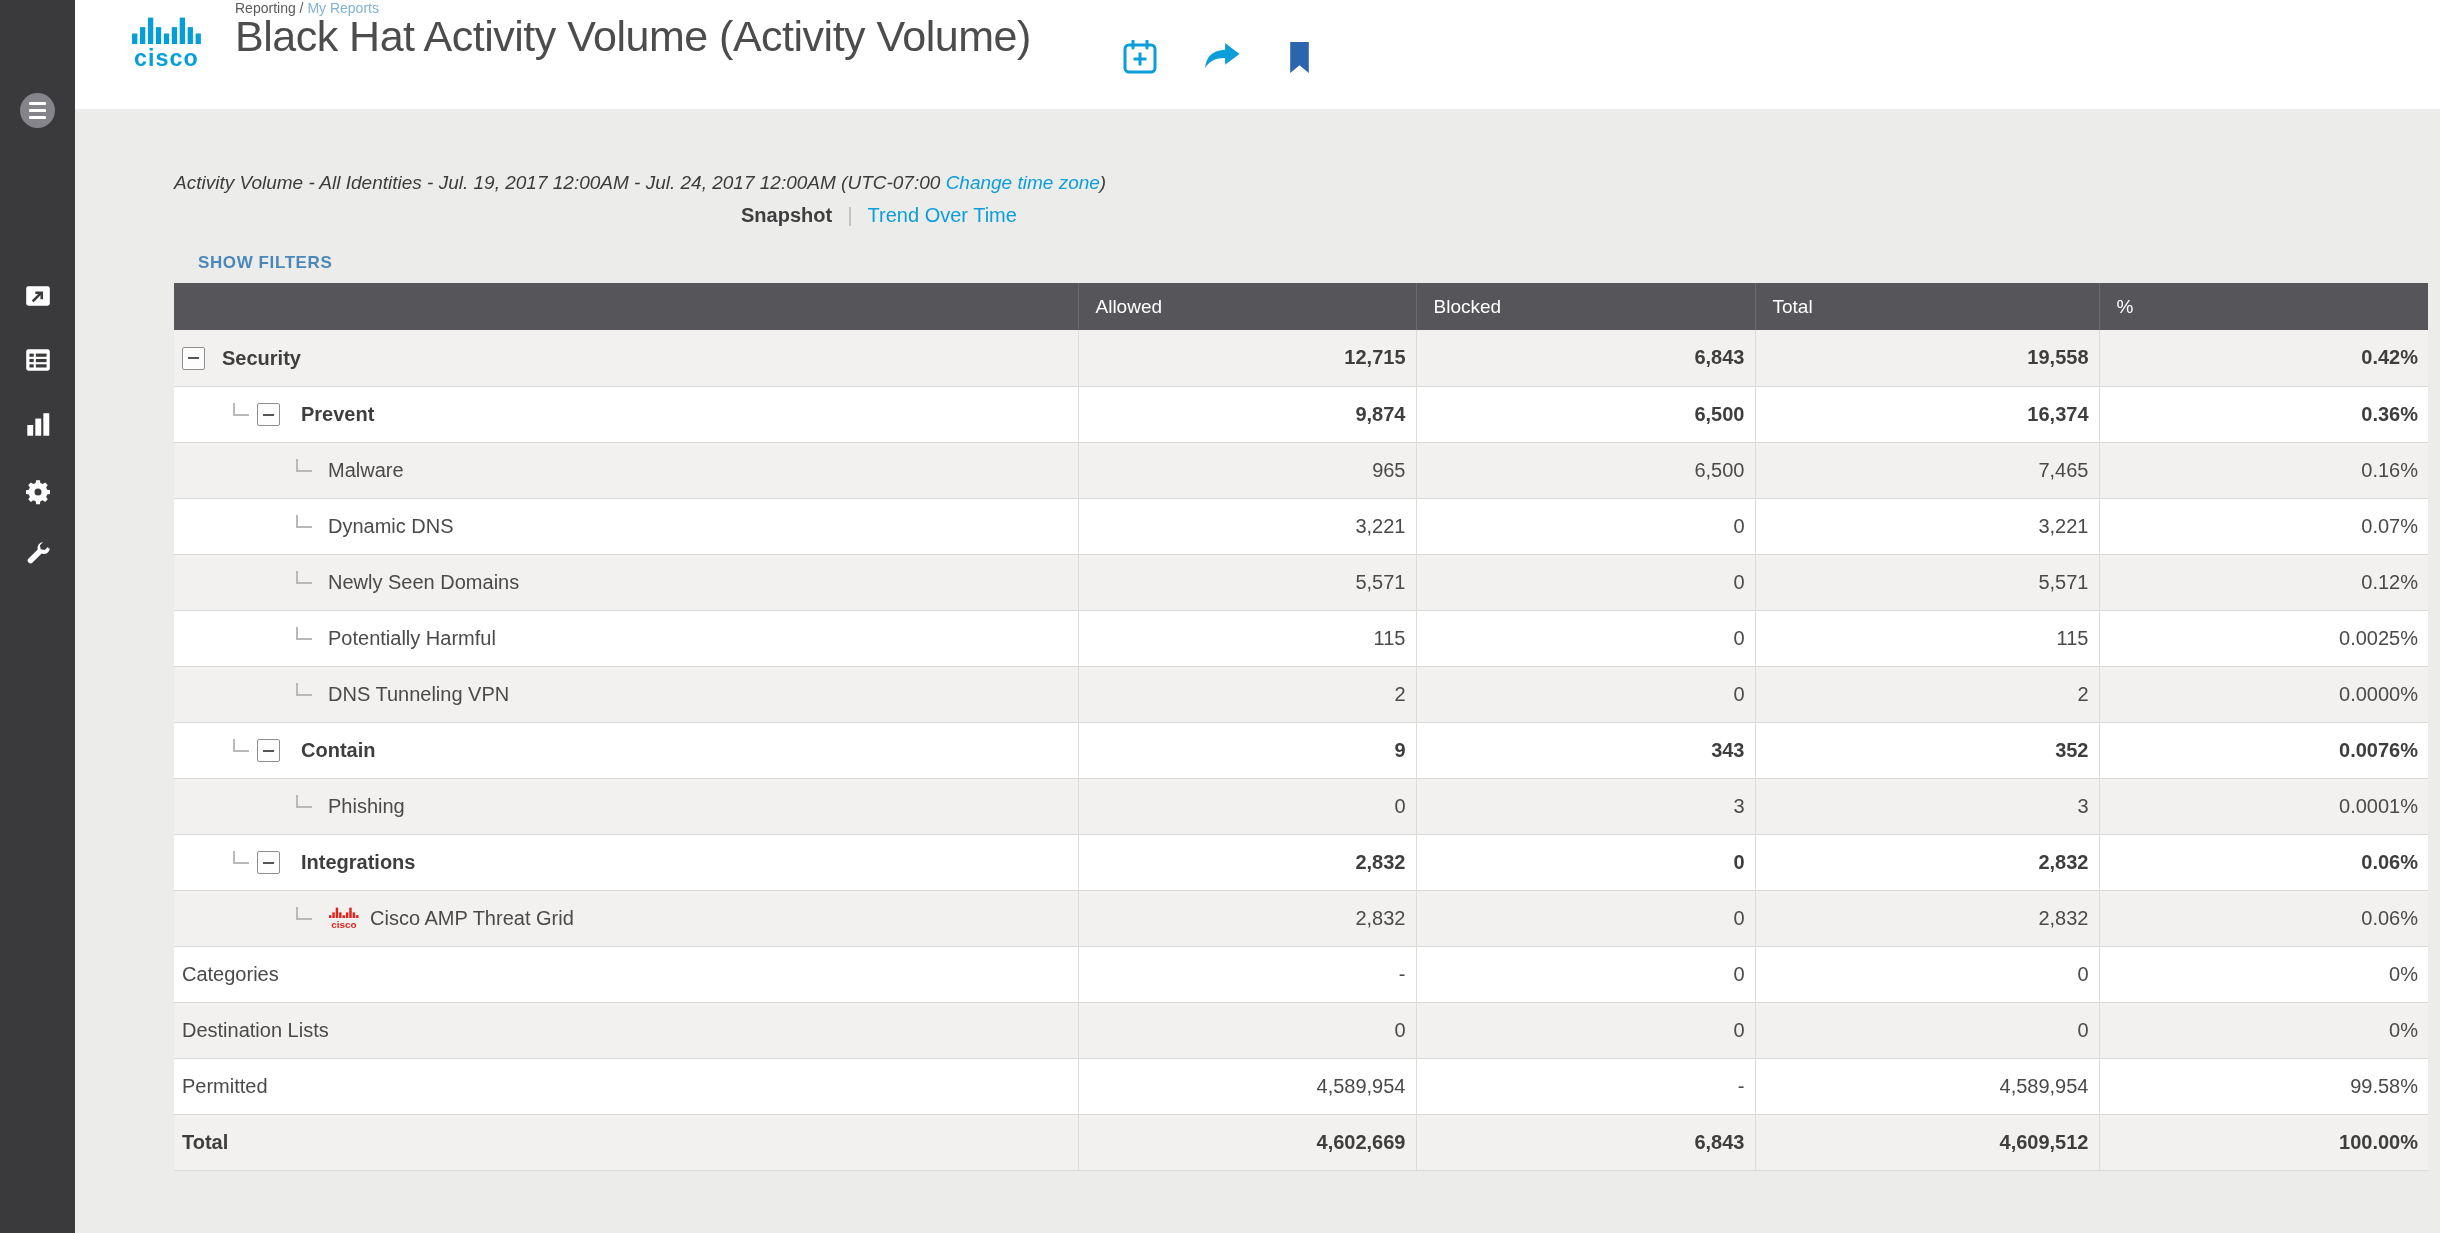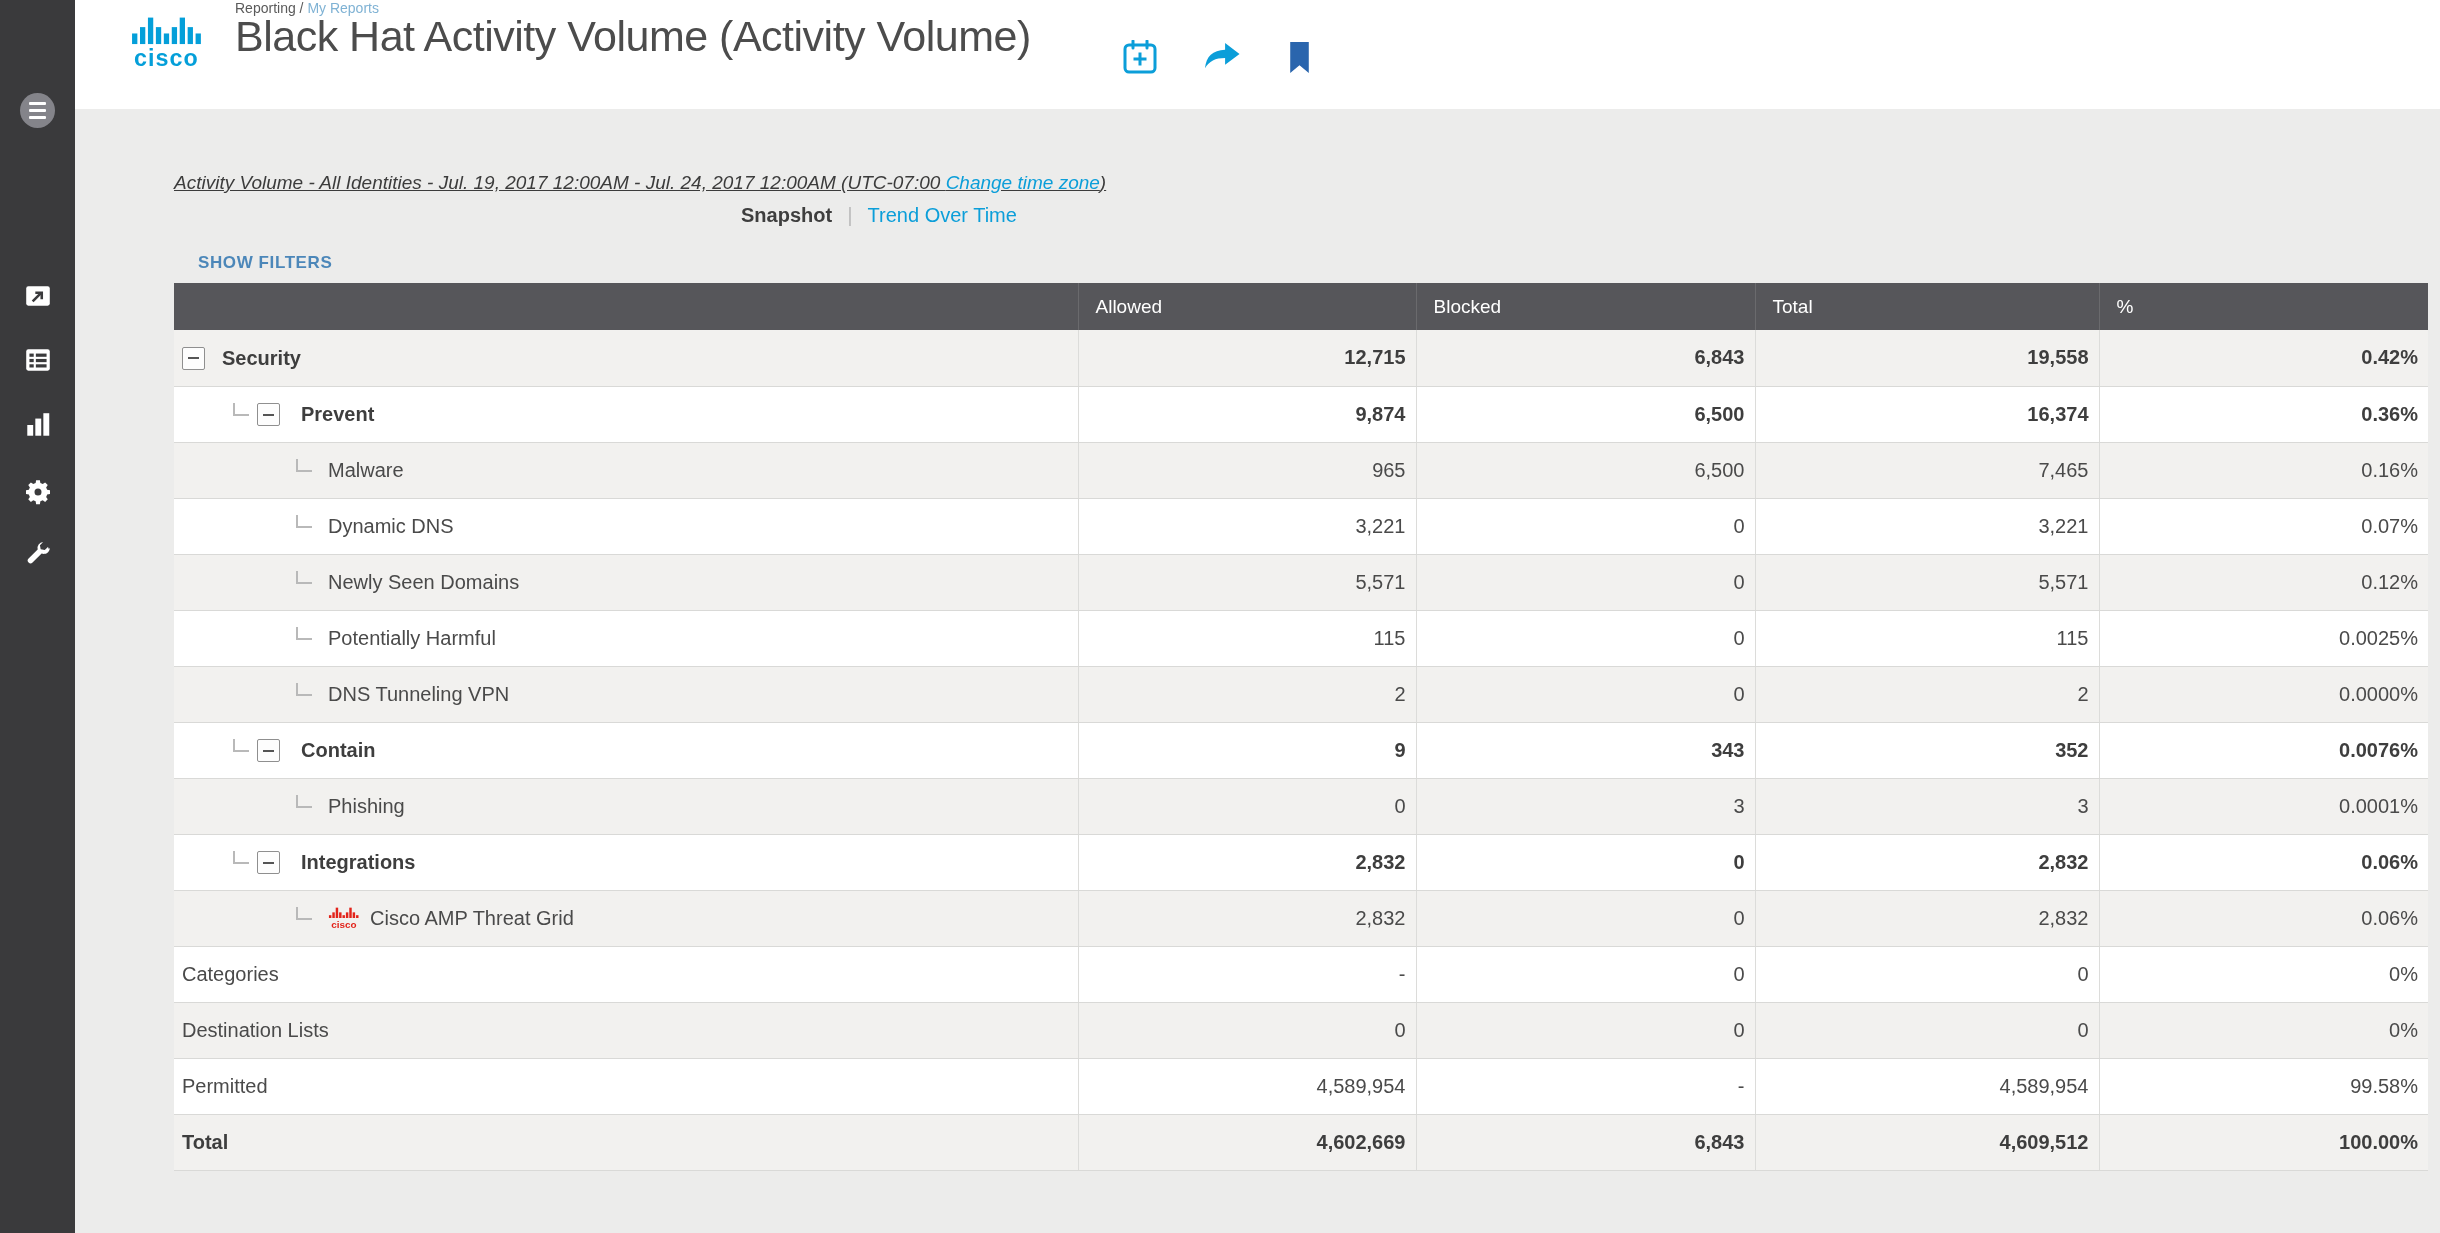--- a/index.html
+++ b/index.html
@@ -27,21 +27,21 @@
   .cisco-logo svg{width:100%;height:100%;display:block;}
   .breadcrumb{position:absolute;left:160px;top:0px;font-size:14px;color:#5a5a5a;white-space:nowrap;text-align:right;}
   .bc-link{color:#7fb2d4;text-decoration:none;cursor:pointer;}
   .page-title{position:absolute;left:160px;top:12px;font-size:43px;font-weight:400;color:#4c4c4c;white-space:nowrap;letter-spacing:-0.5px;}
   .header-actions{position:absolute;left:1048px;top:40px;display:flex;align-items:center;gap:46px;}
   .hicon{display:inline-block;cursor:pointer;}
   .hicon svg{display:block;}
 
   
   .main{position:absolute;left:75px;top:109px;right:0;bottom:0;background:#ececeb;}
-  .report-info{position:absolute;top:63px;left:99px;font-size:19px;font-style:italic;color:#3c3c3c;white-space:nowrap;text-decoration:underline;}
+  .report-info{position:absolute;top:63px;left:99px;font-size:19px;font-style:italic;color:#3c3c3c;white-space:nowrap;}
   .tz-link{color:#0b9ed9;text-decoration:none;cursor:pointer;font-style:italic;}
   .tabs{position:absolute;top:94px;left:666px;font-size:20px;display:flex;align-items:center;white-space:nowrap;}
   .tab-active{font-weight:700;color:#3e3e3e;cursor:pointer;}
   .tab-sep{color:#bdbdbd;margin:0 15px;font-size:21px;}
   .tab-link{color:#0b9ed9;cursor:pointer;text-decoration:none;}
   .show-filters{position:absolute;top:144px;left:123px;font-size:17px;font-weight:700;
     letter-spacing:0.6px;color:#4c87b9;text-decoration:none;cursor:pointer;}
 
   
   .table-wrap{position:absolute;top:174px;left:99px;width:2254px;}

